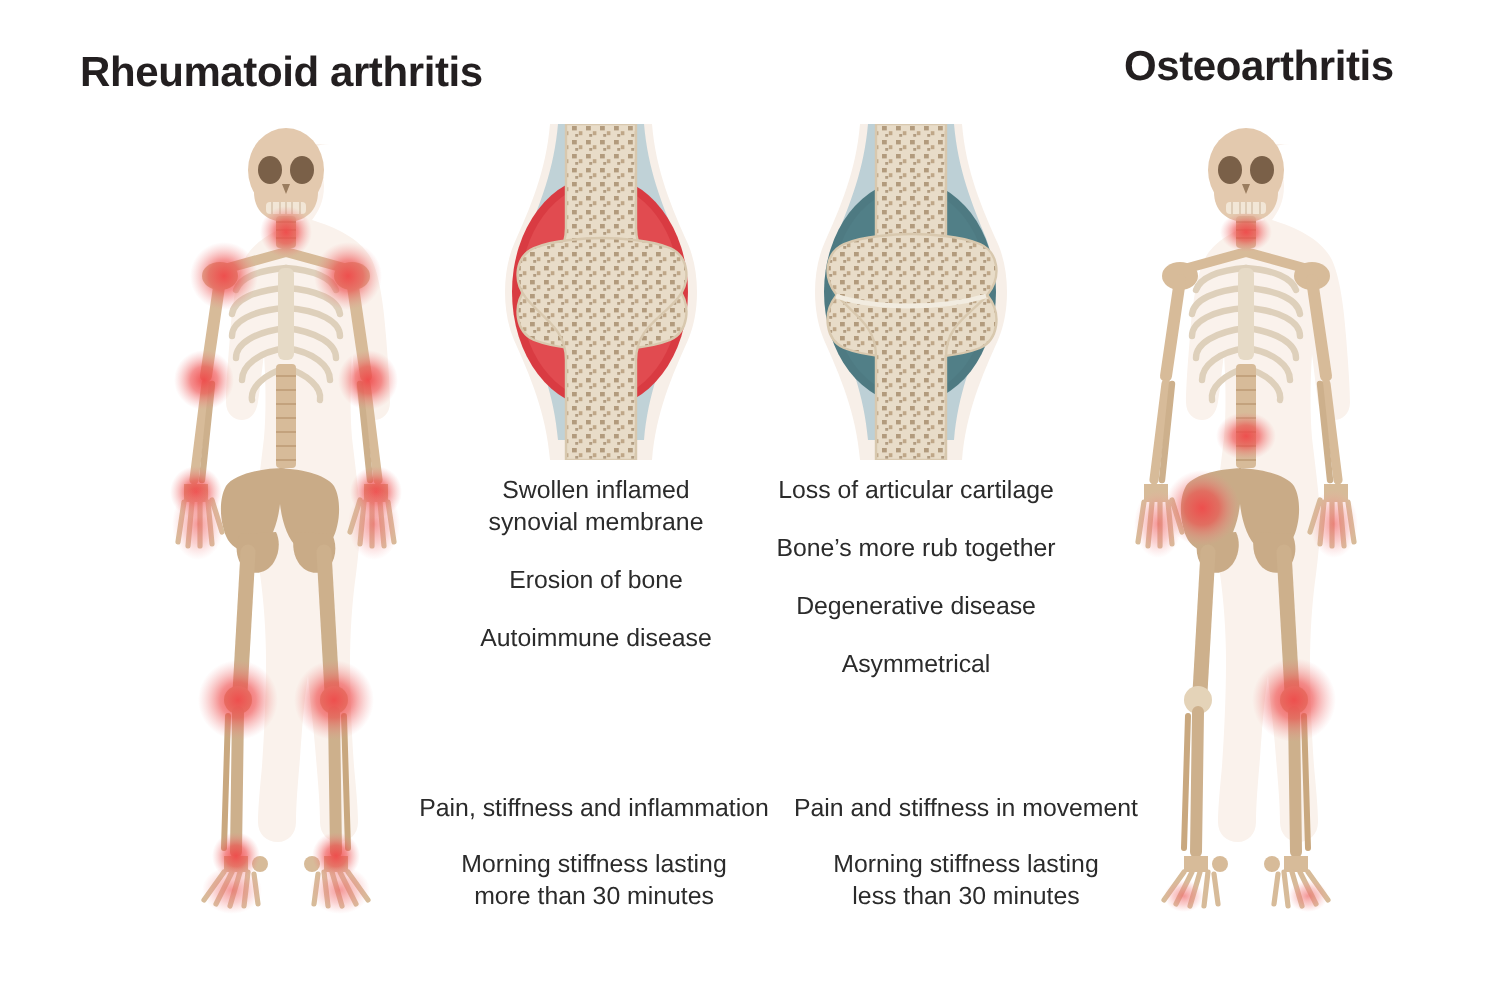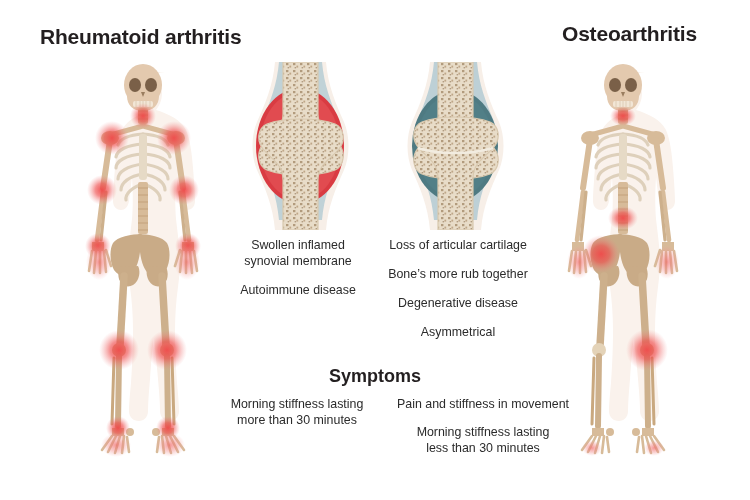--- a/index.html
+++ b/index.html
@@ -424,33 +424,34 @@
         <rect x="0" y="50" width="115" height="118" fill="url(#trabRight)"></rect>
       </g>
       <path d="M75 168H40v-52c0-16-12-21-20-31-7-9-5-21 4-25 10-4 26-5 34-5 8 0 24 1 34 5 9 4 11 16 4 25-8 10-21 15-21 31z" fill="none" stroke="#d8c8ae" stroke-width="1.2"></path>
 
       <path d="M20 86c9 3 22 5 37 5s28-2 38-5" fill="none" stroke="#f2ece0" stroke-width="2.4"></path>
     </svg>
   </div>
 
   <div class="feature-list" id="features-ra">
     <div class="feature-item">Swollen inflamed<br>synovial membrane</div>
+    <div class="feature-item">Erosion of bone</div>
     <div class="feature-item">Autoimmune disease</div>
   </div>
 
   <div class="feature-list" id="features-oa">
     <div class="feature-item">Loss of articular cartilage</div>
     <div class="feature-item">Bone’s more rub together</div>
     <div class="feature-item">Degenerative disease</div>
     <div class="feature-item">Asymmetrical</div>
   </div>
 
-  <div id="symptoms-heading">Symptoms</div>
 
   <div class="symptom-col" id="symptoms-ra">
+    <div class="symptom-item">Pain, stiffness and inflammation</div>
     <div class="symptom-item">Morning stiffness lasting<br>more than 30 minutes</div>
   </div>
 
   <div class="symptom-col" id="symptoms-oa">
     <div class="symptom-item">Pain and stiffness in movement</div>
     <div class="symptom-item">Morning stiffness lasting<br>less than 30 minutes</div>
   </div>
 
 </div>
 

